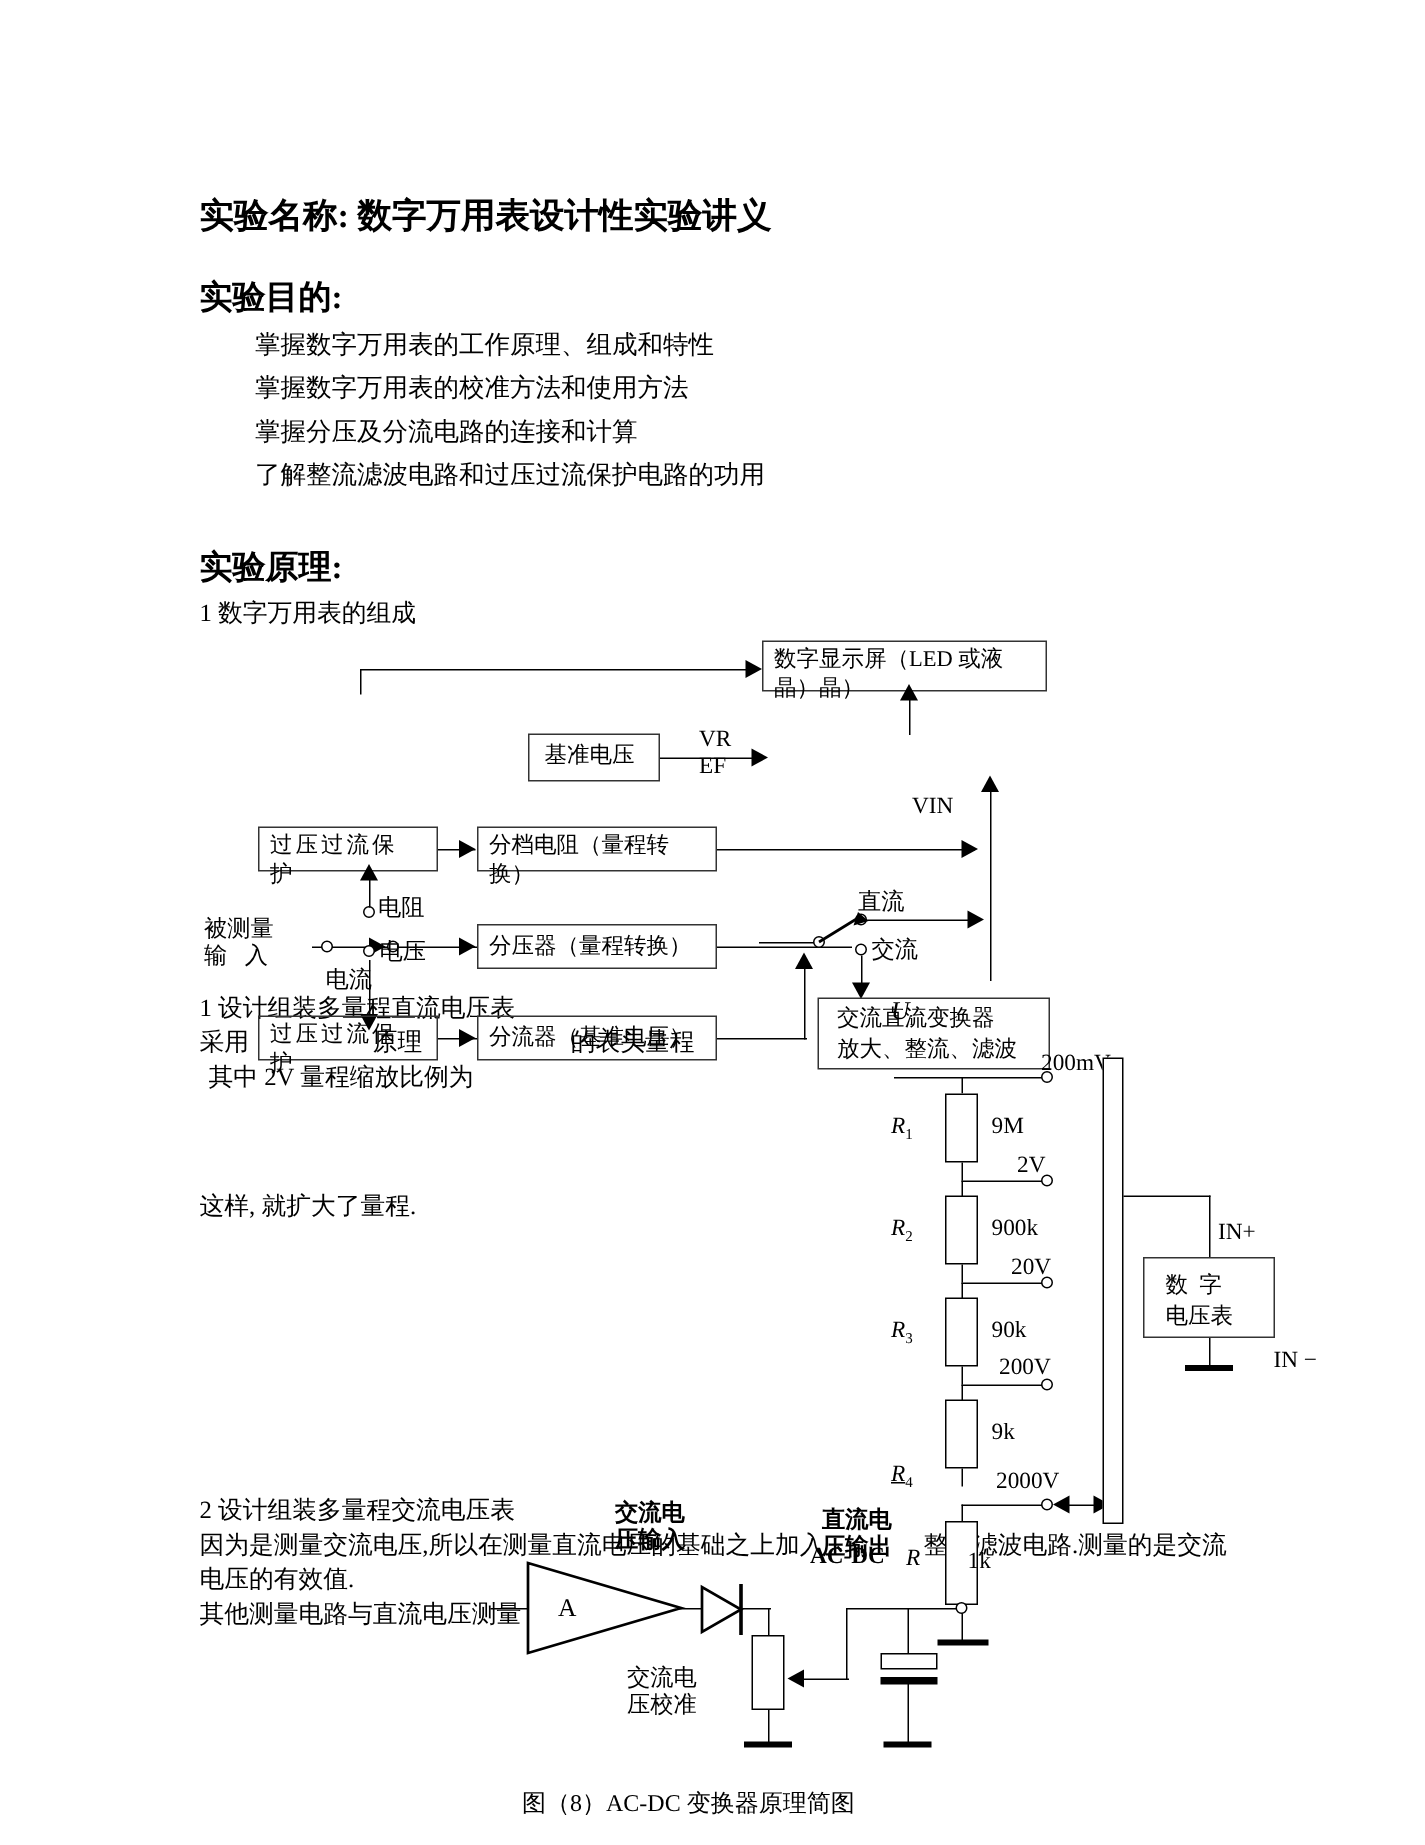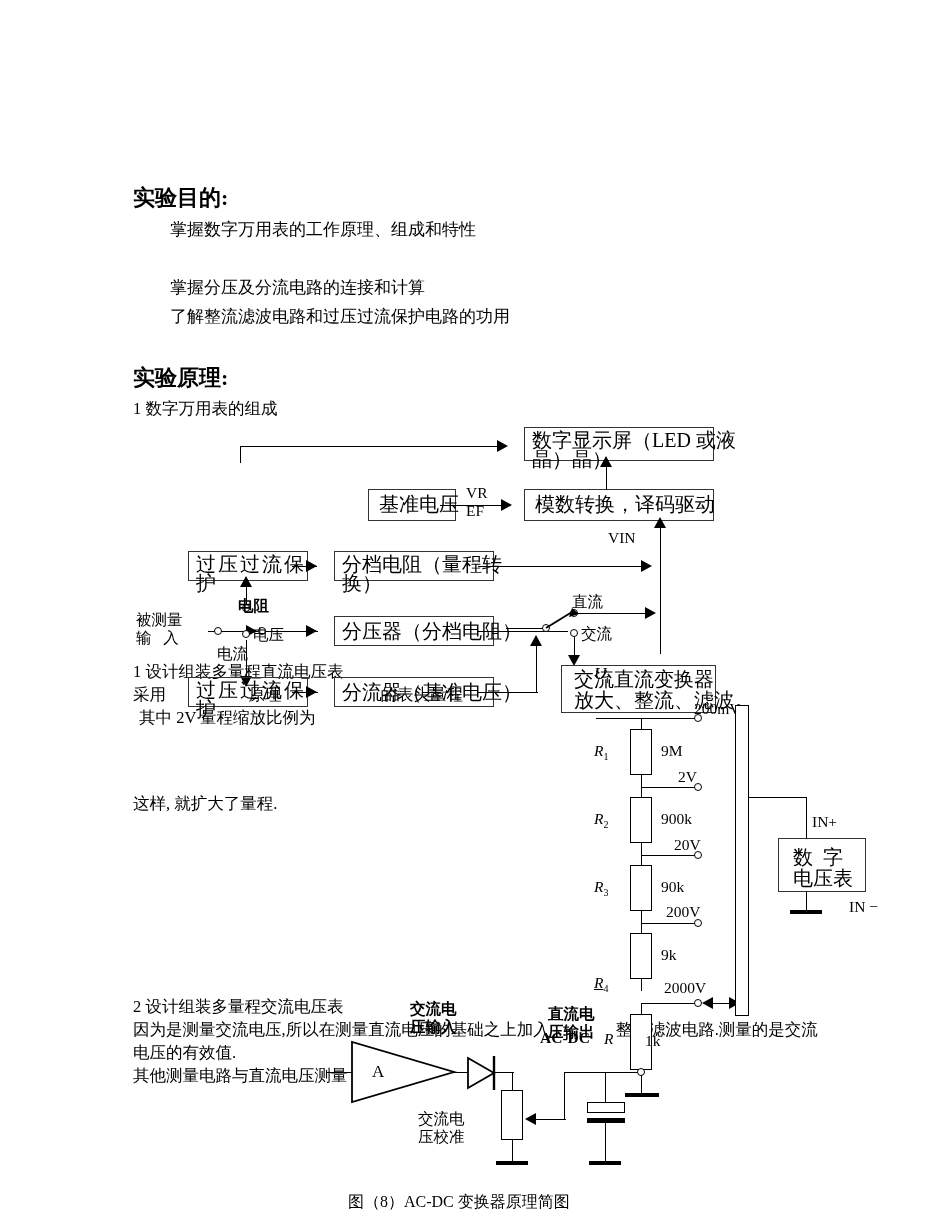--- a/index.html
+++ b/index.html
@@ -15,21 +15,21 @@
 
   
   .t{position:absolute;white-space:pre;}
   .h1{font-size:23px;font-weight:bold;letter-spacing:0px;}
   .h2{font-size:22px;font-weight:bold;}
   .bul{font-size:17px;}
   .body{font-size:16.5px;}
 
   
   .box{position:absolute;border:1.3px solid #333;background:transparent;
-       box-sizing:border-box;font-size:20px;line-height:19px;margin-left:16px;}
+       box-sizing:border-box;font-size:15px;line-height:19px;}
   .box .bt{position:absolute;left:7px;top:3px;white-space:pre;}
   .lbl{position:absolute;font-size:15.5px;white-space:pre;line-height:18px;}
   .hline{position:absolute;height:0;border-top:1.6px solid #000;}
   .vline{position:absolute;width:0;border-left:1.6px solid #000;}
   .node{position:absolute;width:8px;height:8px;border:1.6px solid #000;
         border-radius:50%;background:#fff;box-sizing:border-box;}
   .res{position:absolute;border:1.6px solid #000;background:#fff;box-sizing:border-box;}
   .gnd{position:absolute;}
   .gnd i{position:absolute;display:block;background:#000;}
   .arrR{position:absolute;width:0;height:0;border-top:6px solid transparent;
@@ -44,24 +44,26 @@
   .italic{font-style:italic;}
   sub{font-size:10px;}
   .cap{position:absolute;font-size:16px;white-space:pre;}
   svg{display:block;overflow:visible;}
 </style>
 </head>
 <body>
 
 <div class="page">
 
+  <div class="t h1" style="left:133px;top:128px;">实验名称: 数字万用表设计性实验讲义</div>
 
   <div class="t h2" style="left:133px;top:183px;">实验目的:</div>
 
   <div class="t bul" style="left:170px;top:218px;">掌握数字万用表的工作原理、组成和特性</div>
+  <div class="t bul" style="left:170px;top:247px;">掌握数字万用表的校准方法和使用方法</div>
   <div class="t bul" style="left:170px;top:305px;">了解整流滤波电路和过压过流保护电路的功用</div>
   <div class="t bul" style="left:170px;top:276px;">掌握分压及分流电路的连接和计算</div>
 
   <div class="t h2" style="left:133px;top:363px;">实验原理:</div>
   <div class="t body" style="left:133px;top:398px;">1 数字万用表的组成</div>
 
   <div class="t body" style="left:133px;top:661px;">1 设计组装多量程直流电压表</div>
   <div class="t body" style="left:133px;top:684px;">采用                    原理                        的表头量程</div>
   <div class="t body" style="left:139px;top:707px;">其中 2V 量程缩放比例为</div>
   <div class="t body" style="left:133px;top:793px;">这样, 就扩大了量程.</div>
@@ -84,23 +86,20 @@
   <div class="arrR" style="left:497px;top:440px;"></div>
 
   <div class="box" style="left:352px;top:489px;width:88px;height:32px;">
     <div class="bt" style="top:5px;left:10px;">基准电压</div>
   </div>
   <div class="hline" style="left:440px;top:505px;width:65px;"></div>
   <div class="arrR" style="left:501px;top:499px;"></div>
   <div class="lbl" style="left:466px;top:484px;">VR
 EF</div>
 
-  <div class="box" style="left:508px;top:489px;width:190px;height:32px;">
-    <div class="bt" style="top:5px;left:10px;">模数转换，译码驱动</div>
-  </div>
 
   <div class="vline" style="left:606px;top:462px;height:28px;"></div>
   <div class="arrU" style="left:600px;top:456px;"></div>
 
   <div class="lbl" style="left:608px;top:529px;">VIN</div>
   <div class="vline" style="left:660px;top:521px;height:133px;"></div>
   <div class="arrU" style="left:654px;top:517px;"></div>
 
   <div class="box" style="left:172px;top:551px;width:120px;height:30px;">
     <div class="bt" style="letter-spacing:2px;">过压过流保
@@ -121,31 +120,31 @@
 
   <div class="hline" style="left:208px;top:631px;width:110px;"></div>
   <div class="node" style="left:214px;top:627px;"></div>
   <div class="arrR" style="left:246px;top:625px;"></div>
   <div class="node" style="left:258px;top:627px;"></div>
   <div class="arrR" style="left:306px;top:625px;"></div>
 
   <div class="node" style="left:242px;top:604px;"></div>
   <div class="vline" style="left:246px;top:581px;height:24px;"></div>
   <div class="arrU" style="left:240px;top:576px;"></div>
-  <div class="lbl" style="left:238px;top:597px;font-weight:bold;">电阻</div>
+  <div class="lbl" style="left:252px;top:597px;">电阻</div>
 
   <div class="node" style="left:242px;top:630px;"></div>
   <div class="lbl" style="left:253px;top:626px;">电压</div>
 
   <div class="lbl" style="left:217px;top:645px;">电流</div>
   <div class="vline" style="left:246px;top:640px;height:40px;"></div>
   <div class="arrD" style="left:240px;top:676px;"></div>
 
   <div class="box" style="left:318px;top:616px;width:160px;height:30px;">
-    <div class="bt" style="top:5px;">分压器（分档电阻）</div>
+    <div class="bt" style="top:5px;">分压器（量程转换）</div>
   </div>
   <div class="hline" style="left:478px;top:631px;width:90px;"></div>
 
   <div class="box" style="left:172px;top:677px;width:120px;height:30px;">
     <div class="bt" style="letter-spacing:2px;">过压过流保
 护</div>
   </div>
   <div class="hline" style="left:292px;top:692px;width:26px;"></div>
   <div class="arrR" style="left:306px;top:686px;"></div>
 

